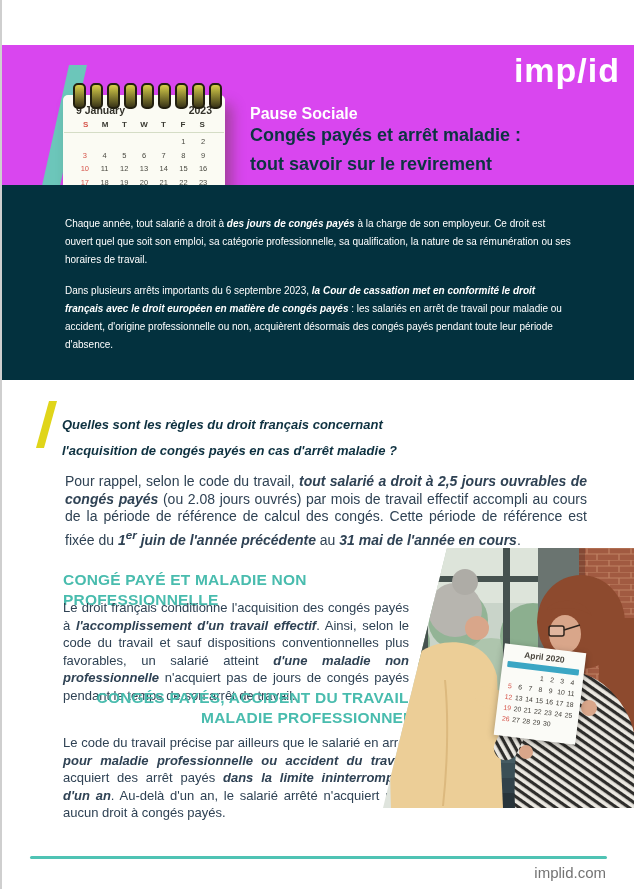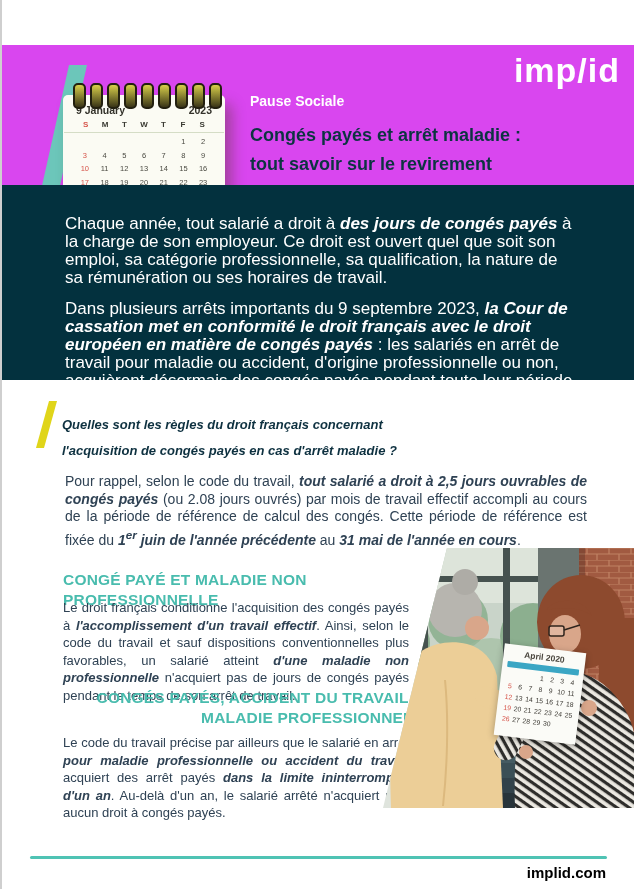--- a/index.html
+++ b/index.html
@@ -3,21 +3,21 @@
 <meta charset="utf-8">
 <style>
   html,body{margin:0;padding:0;background:#fff;}
   .page{position:relative;width:634px;height:889px;background:#ffffff;
         font-family:"Liberation Sans",sans-serif;overflow:hidden;}
   .edge{position:absolute;left:0;top:0;width:2px;height:100%;background:#cfcfcf;z-index:60;}
 
   
   .band-yellow{position:absolute;left:0;top:0;width:634px;height:185px;background:#d946ef;margin-top:45px;}
   .logo{position:absolute;top:6px;right:14px;color:#fff;font-size:34px;font-weight:700;letter-spacing:1px;}
-  .kicker{position:absolute;left:250px;top:48px;color:#fff;font-size:14px;font-weight:700;}
+  .kicker{position:absolute;left:250px;top:60px;color:#fff;font-size:16px;font-weight:700;}
   .h-title{position:absolute;left:250px;top:76px;color:#0c3440;font-size:18px;font-weight:700;line-height:29px;}
 
   .slash-teal{position:absolute;left:35px;top:20px;}
   .deskcal{position:absolute;left:55px;top:20px;width:190px;height:165px;}
   .cal-shadow{position:absolute;left:30px;top:144px;width:190px;height:26px;
               background:radial-gradient(ellipse at center, rgba(50,50,0,.38), rgba(50,50,0,0) 70%);}
   .cal-card{position:absolute;left:8px;top:30px;width:162px;height:112px;background:#fbfbf3;
             border-radius:5px;box-shadow:7px 9px 14px rgba(60,55,0,.35);}
   .spiral{position:absolute;top:-12px;width:9px;height:22px;border:2.5px solid #23200f;
           border-radius:5px;background:linear-gradient(#d8cf4a,#3a3517);}
@@ -27,21 +27,21 @@
            font-size:8px;font-weight:700;color:#3a3a32;text-align:center;border-bottom:1px solid #d5ddc6;}
   .cal-grid{display:grid;grid-template-columns:repeat(7,1fr);row-gap:4.5px;padding:4px 12px 0;
             font-size:7.5px;color:#4a4a42;text-align:center;}
   .sun{color:#d6544a;}
   .cal-base{position:absolute;left:14px;top:142px;width:150px;height:13px;background:#f4f4e6;
             border-radius:2px;box-shadow:5px 5px 9px rgba(60,55,0,.28);}
 
   
   .band-navy{position:absolute;left:0;top:185px;width:634px;height:195px;background:#03313e;
              box-sizing:border-box;padding:30px 60px 0 65px;color:#fff;}
-  .band-navy p{margin:0 0 13px;font-size:17px;line-height:18px;}
+  .band-navy p{margin:0 0 13px;font-size:10px;line-height:18px;}
   .bi{font-weight:700;font-style:italic;}
 
   
   .q-slash{position:absolute;left:36px;top:401px;}
   .q-heading{position:absolute;left:62px;top:401px;width:562px;color:#0e3140;
              font-size:13px;line-height:26px;font-weight:700;font-style:italic;}
   .lead{position:absolute;left:65px;top:473px;width:522px;font-size:14px;line-height:17.5px;
         color:#2f4254;text-align:justify;margin:0;}
   .subhead{position:absolute;color:#49bcae;font-size:15.5px;font-weight:700;line-height:20px;
            letter-spacing:.2px;margin:0;}
@@ -58,21 +58,21 @@
   .photo svg{position:absolute;left:0;top:0;}
   .sheet{position:absolute;left:116px;top:100px;width:82px;height:92px;background:#fbfbf7;
          transform:rotate(7deg);box-shadow:0 2px 7px rgba(0,0,0,.3);z-index:2;}
   .sheet-head{margin-top:4px;text-align:center;font-size:8.5px;font-weight:700;color:#4a463e;}
   .sheet-bar{height:6px;margin:3px 5px 2px;background:#3ba6c4;border-radius:1px;}
   .sheet-grid{display:grid;grid-template-columns:repeat(7,1fr);row-gap:2px;padding:1px 5px 0;
               font-size:6.8px;line-height:9px;color:#3e3b35;text-align:center;}
 
   
   .rule{position:absolute;left:30px;top:856px;width:577px;height:3px;background:#4fc3b4;border-radius:2px;}
-  .site{position:absolute;right:28px;top:864px;font-size:15px;font-weight:700;color:#000000;
+  .site{position:absolute;right:28px;top:864px;font-size:15px;font-weight:400;color:#737373;
         text-decoration:none;}
 </style>
 </head>
 <body>
 
 <div class="page">
   <div class="edge"></div>
 
   <header class="band-yellow">
     <div class="logo">imp/id</div>
@@ -146,21 +146,21 @@
       </div>
       <div class="cal-base"></div>
     </div>
 
     <div class="kicker">Pause Sociale</div>
     <h1 class="h-title" style="margin:0">Congés payés et arrêt maladie :<br>tout savoir sur le revirement<br>de jurisprudence</h1>
   </header>
 
   <section class="band-navy">
     <p><span>Chaque année, tout salarié a droit à </span><span class="bi">des jours de congés payés</span><span> à la charge de son employeur. Ce droit est ouvert quel que soit son emploi, sa catégorie professionnelle, sa qualification, la nature de sa rémunération ou ses horaires de travail.</span></p>
-    <p><span>Dans plusieurs arrêts importants du 9 septembre 2023, </span><span class="bi">la Cour de cassation met en conformité le droit français avec le droit européen en matière de congés payés</span><span> : les salariés en arrêt de travail pour maladie ou accident, d'origine professionnelle ou non, acquièrent désormais des congés payés pendant toute leur période d'absence.</span></p>
+    <p><span>Dans plusieurs arrêts importants du 6 septembre 2023, </span><span class="bi">la Cour de cassation met en conformité le droit français avec le droit européen en matière de congés payés</span><span> : les salariés en arrêt de travail pour maladie ou accident, d'origine professionnelle ou non, acquièrent désormais des congés payés pendant toute leur période d'absence.</span></p>
   </section>
 
   <svg class="q-slash" width="21" height="47" viewBox="0 0 21 47">
     <polygon points="13,0 21,0 8,47 0,47" fill="#e0d51a"></polygon>
   </svg>
   <h2 class="q-heading">Quelles sont les règles du droit français concernant<br>l'acquisition de congés payés en cas d'arrêt maladie ?</h2>
 
   <p class="lead"><span>Pour rappel, selon le code du travail, </span><span class="bi">tout salarié a droit à 2,5 jours ouvrables de congés payés</span><span> (ou 2.08 jours ouvrés) par mois de travail effectif accompli au cours de la période de référence de calcul des congés. Cette période de référence est fixée du </span><span class="bi">1</span><sup class="bi">er</sup><span class="bi"> juin de l'année précédente</span><span> au </span><span class="bi">31 mai de l'année en cours</span><span>.</span></p>
 
   <h3 class="subhead sub1">CONGÉ PAYÉ ET MALADIE NON PROFESSIONNELLE</h3>

